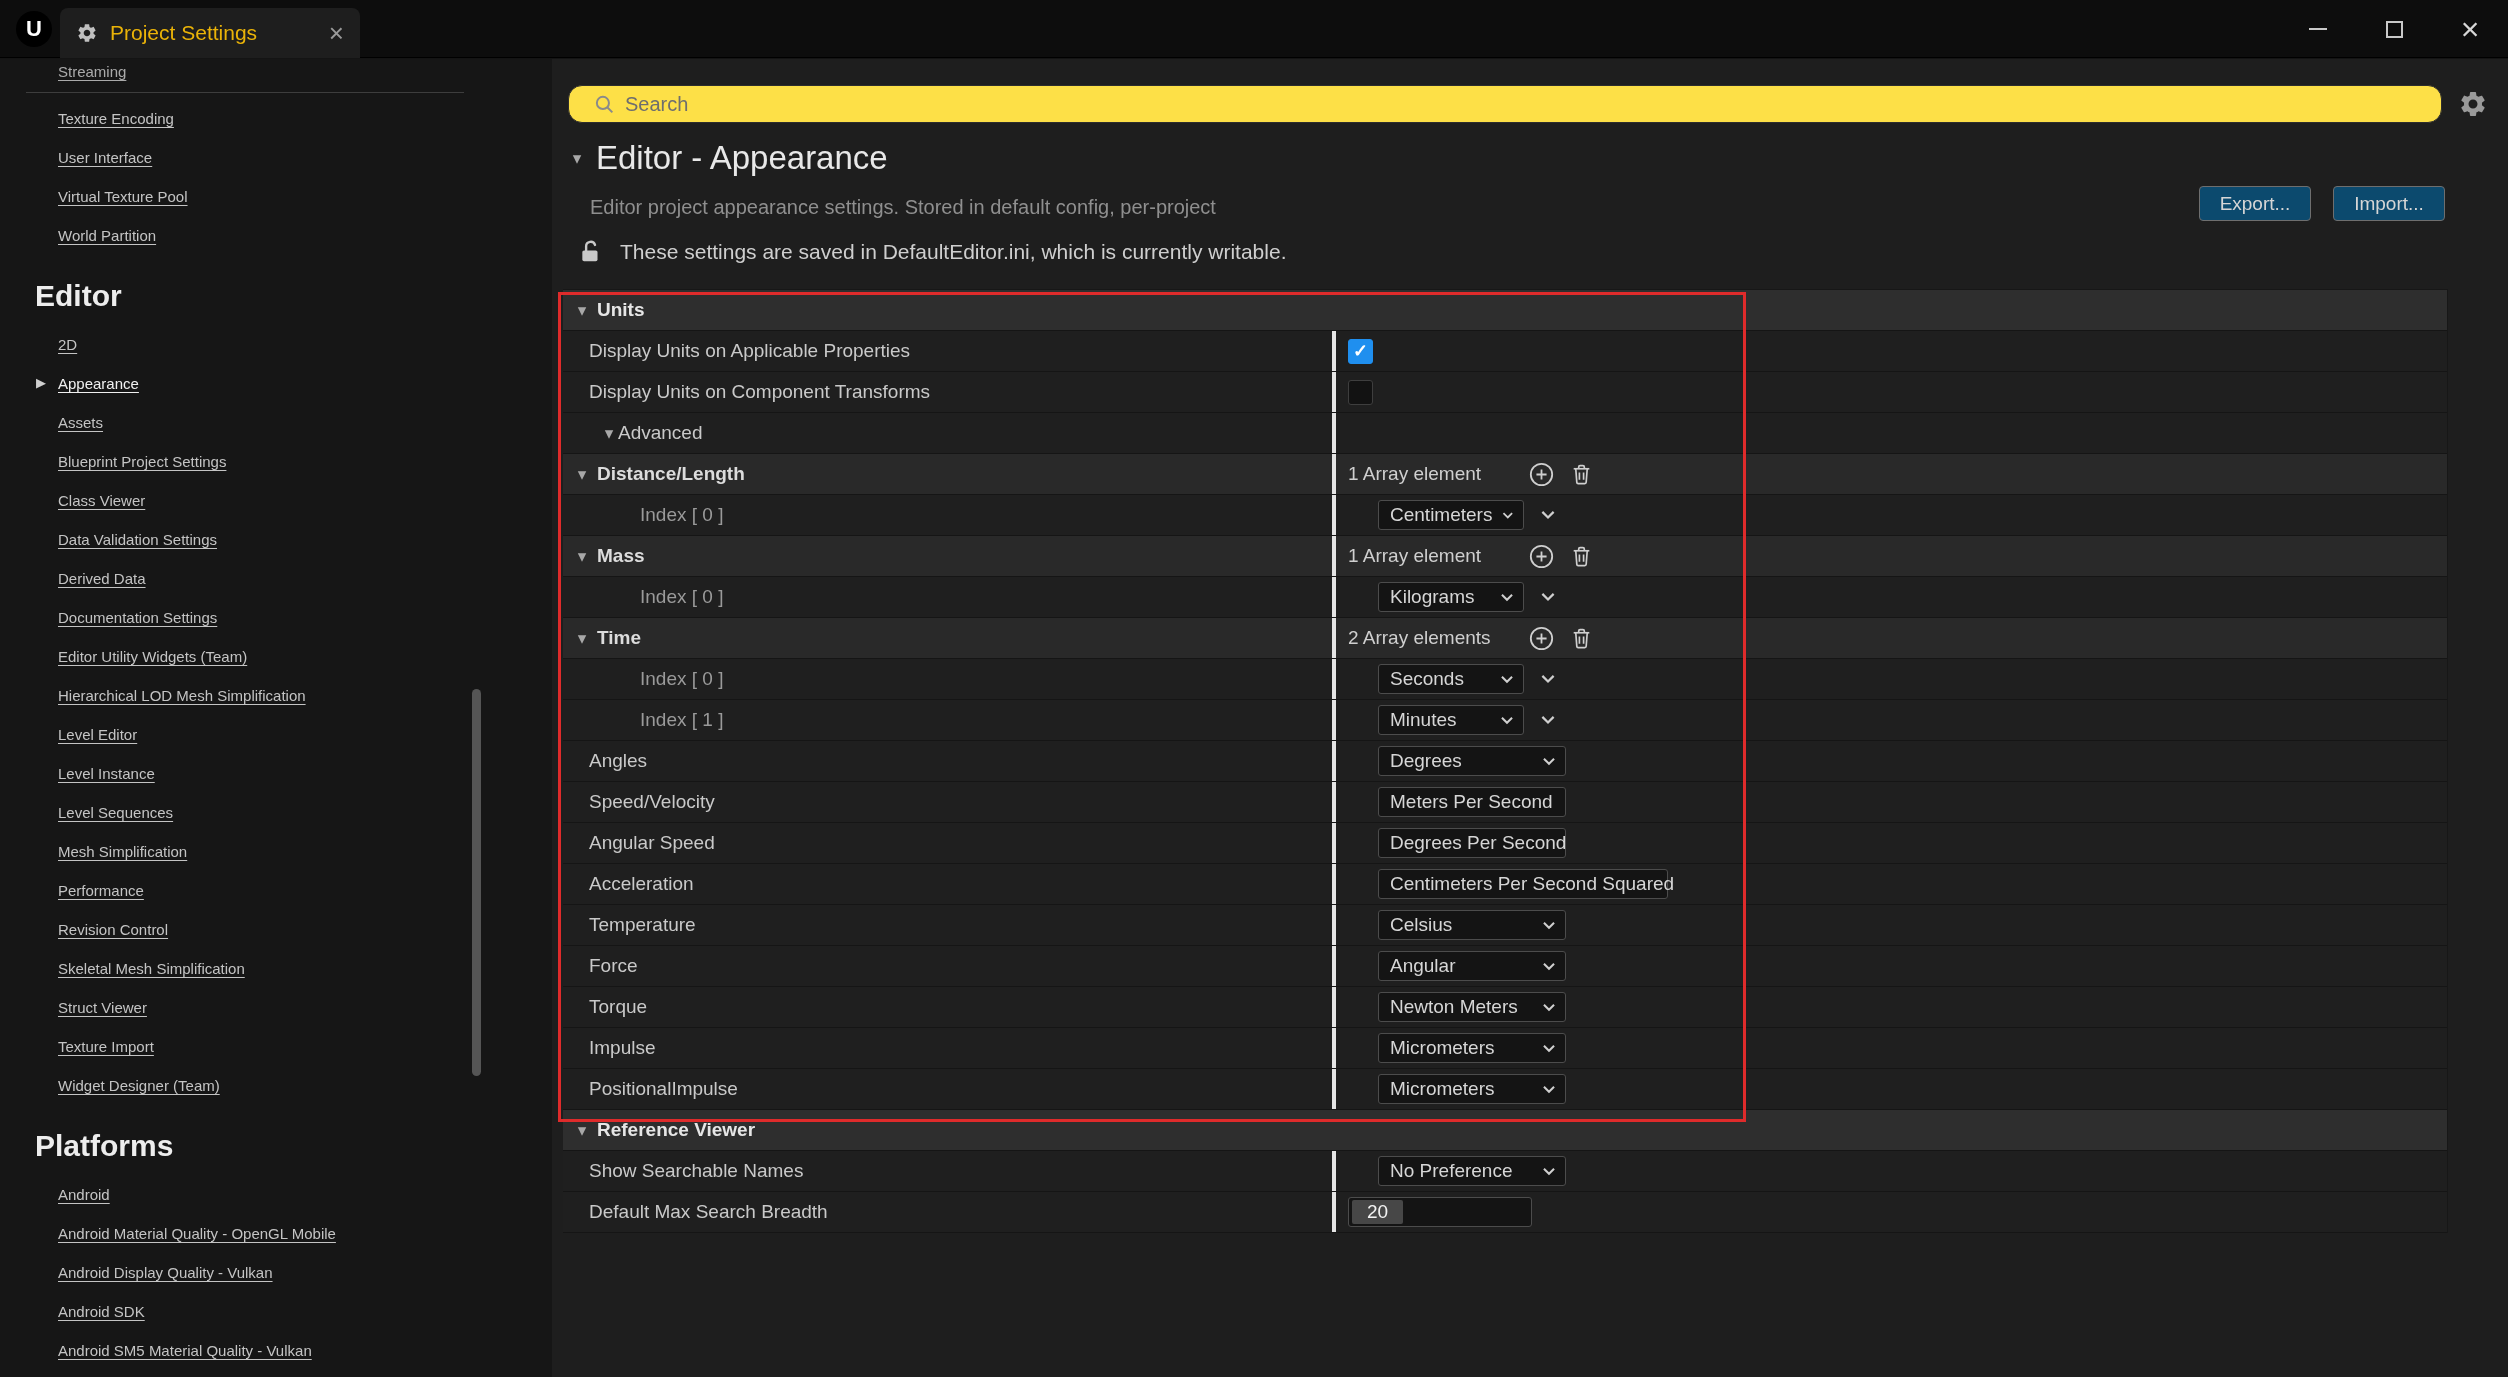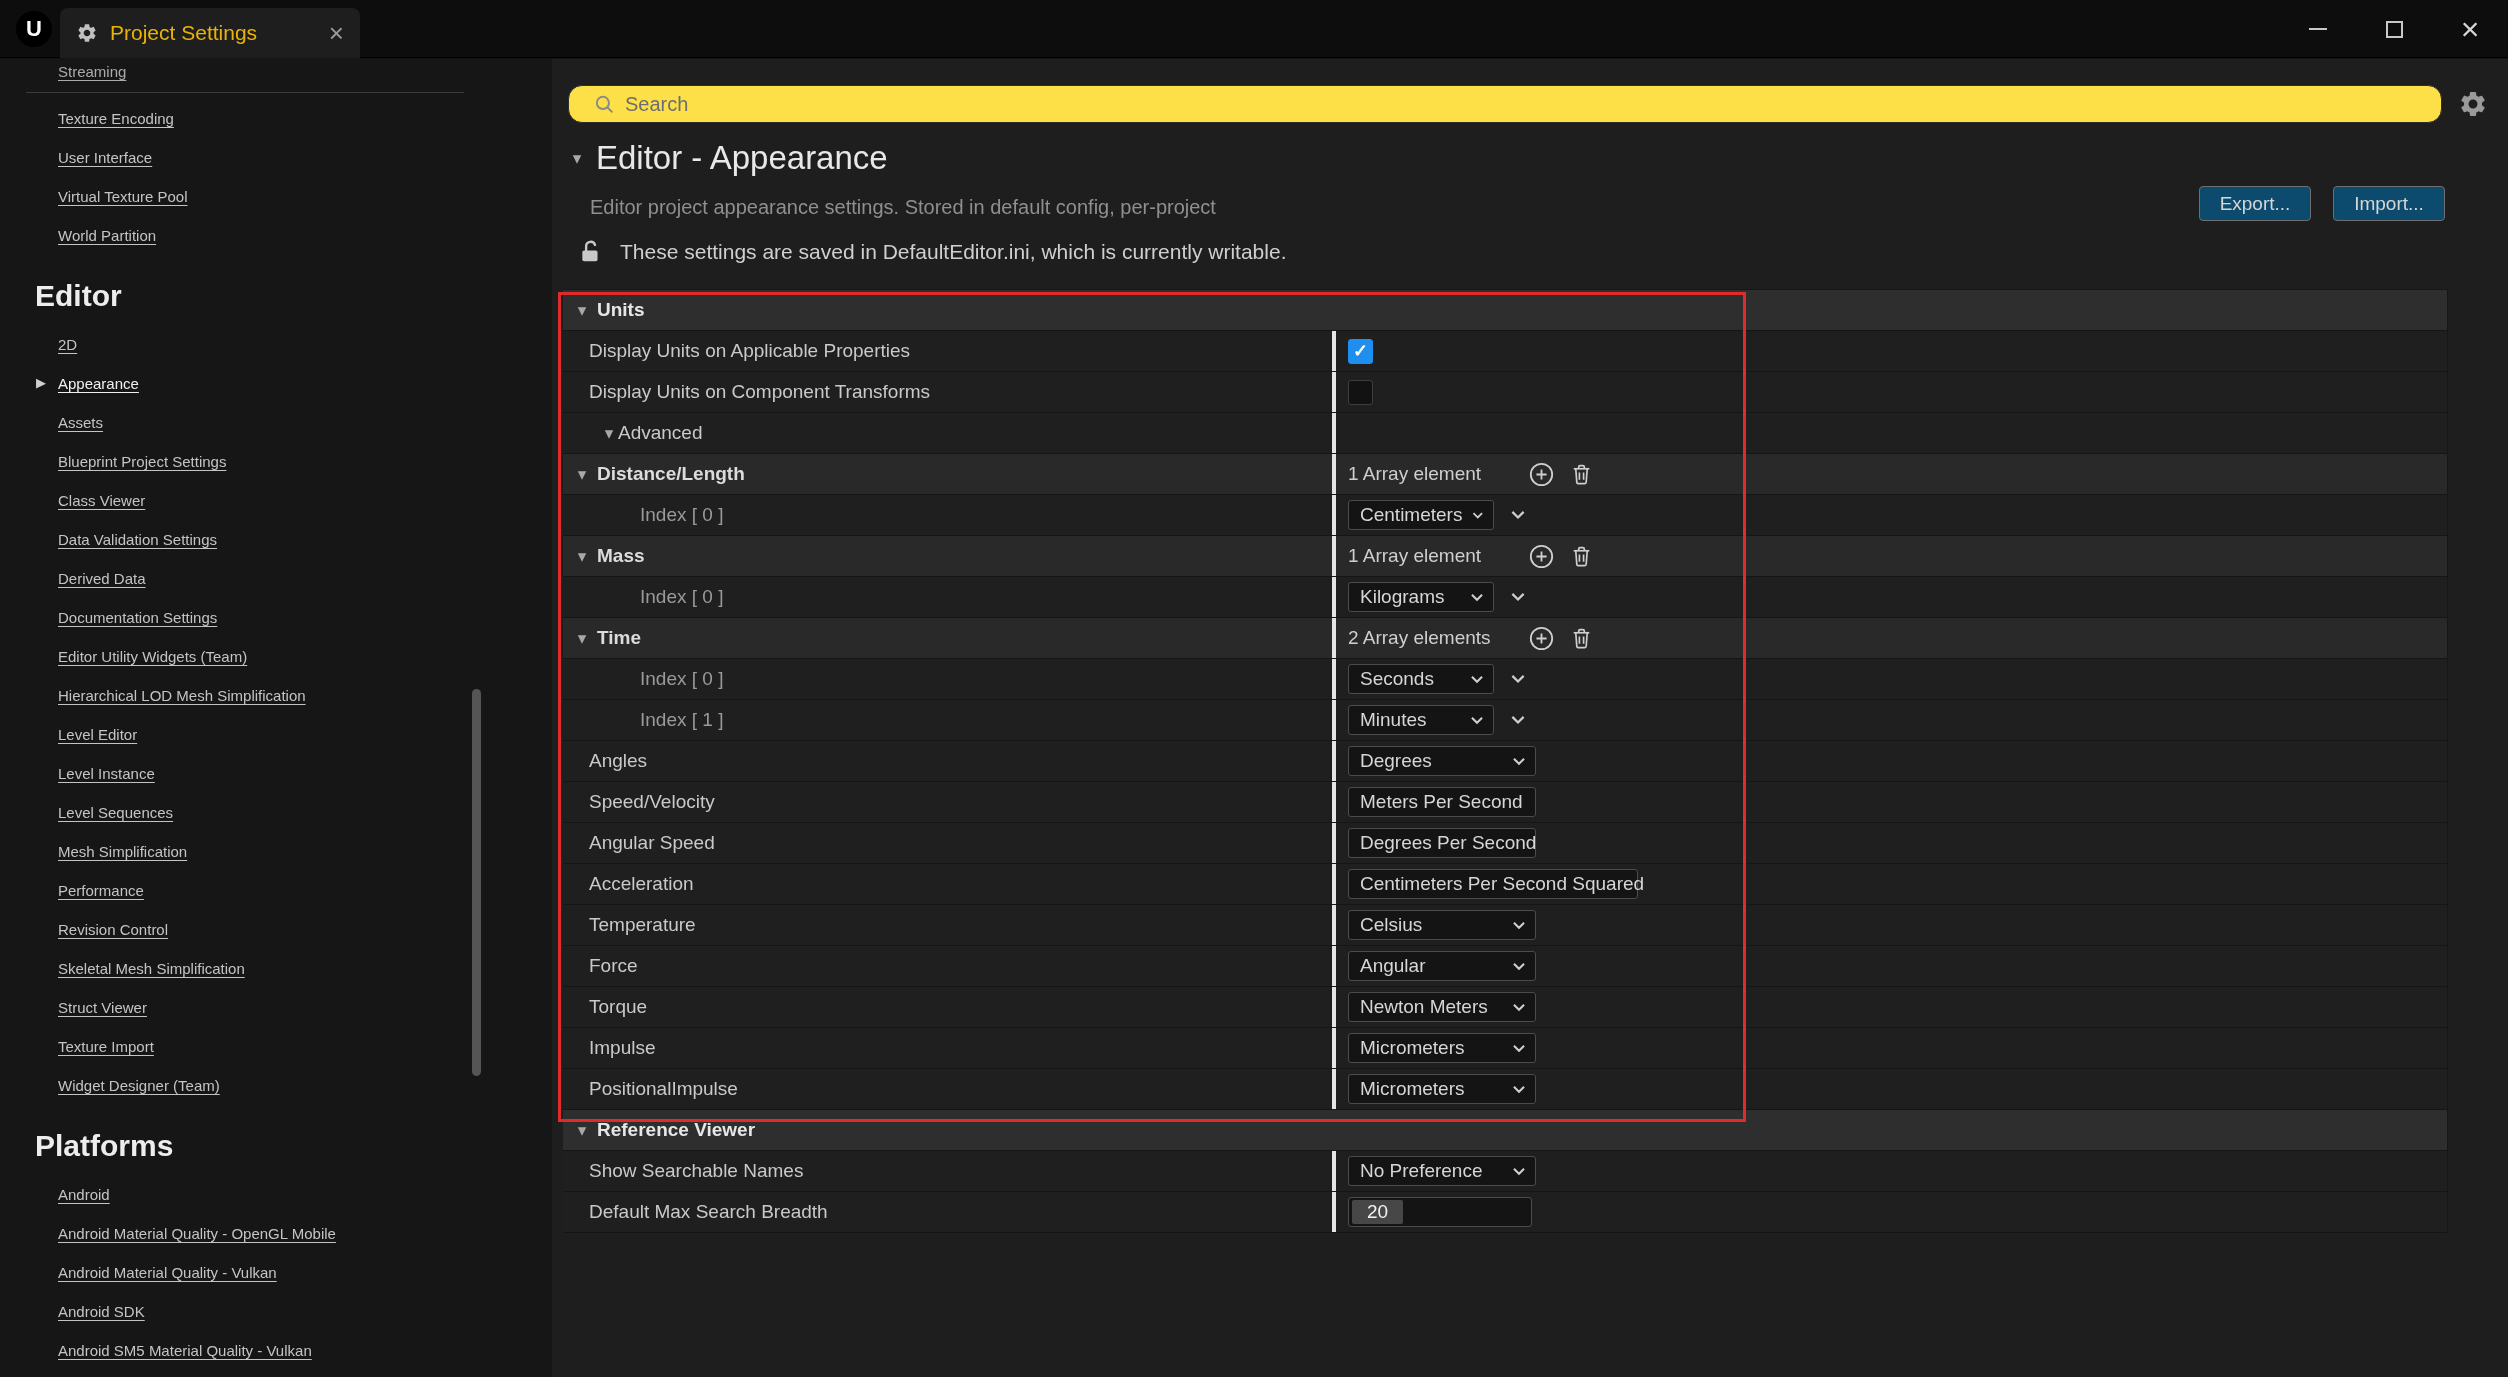--- a/index.html
+++ b/index.html
@@ -74,21 +74,21 @@
   .hl { font-size:19px; font-weight:700; color:#e6e6e6; margin-left:6px; }
   .t-row.arr { background:#292929; }
   .cl.p-hdr { padding-left:10px; }
   .cl.p-adv { padding-left:37px; }
   .cl.p-idx { padding-left:77px; }
   .cl.p-idx .lbl { color:#9a9a9a; }
   .arr .cl .lbl { margin-left:6px; font-weight:600; color:#dcdcdc; }
 
   .dd { height:30px; background:#141414; border:1px solid #4c4c4c; border-radius:3px;
         display:flex; align-items:center; justify-content:space-between;
-        padding:0 9px 0 11px; gap:10px; }
+        padding:0 9px 0 11px; gap:10px;margin-left:30px; }
   .dd-text { color:#d6d6d6; font-size:19px; }
   .dd-sm { width:146px; } .dd-md { width:188px; } .dd-lg { width:290px; }
   .lone-chev { margin-left:16px; display:flex; align-items:center; }
 
   .cb { width:25px; height:25px; border-radius:3px; background:#121212;
         border:1px solid #3e3e3e; display:flex; align-items:center; justify-content:center; }
   .cb.checked { background:var(--accent-blue,#1f8fef); border-color:var(--accent-blue,#1f8fef); }
   .check-glyph { color:#fff; font-size:18px; font-weight:700; line-height:1; }
 
   .count { font-size:19px; color:#cfcfcf; width:180px; }
@@ -215,21 +215,21 @@
 
   <h2 class="side-header">Platforms</h2>
   <div>
       <div class="side-item">
         <span class="side-label">Android</span>
       </div>
       <div class="side-item">
         <span class="side-label">Android Material Quality - OpenGL Mobile</span>
       </div>
       <div class="side-item">
-        <span class="side-label">Android Material Quality - Vulkan</span>
+        <span class="side-label">Android Display Quality - Vulkan</span>
       </div>
       <div class="side-item">
         <span class="side-label">Android SDK</span>
       </div>
       <div class="side-item">
         <span class="side-label">Android SM5 Material Quality - Vulkan</span>
       </div>
     </div>
 
   <div class="side-scrollbar">

